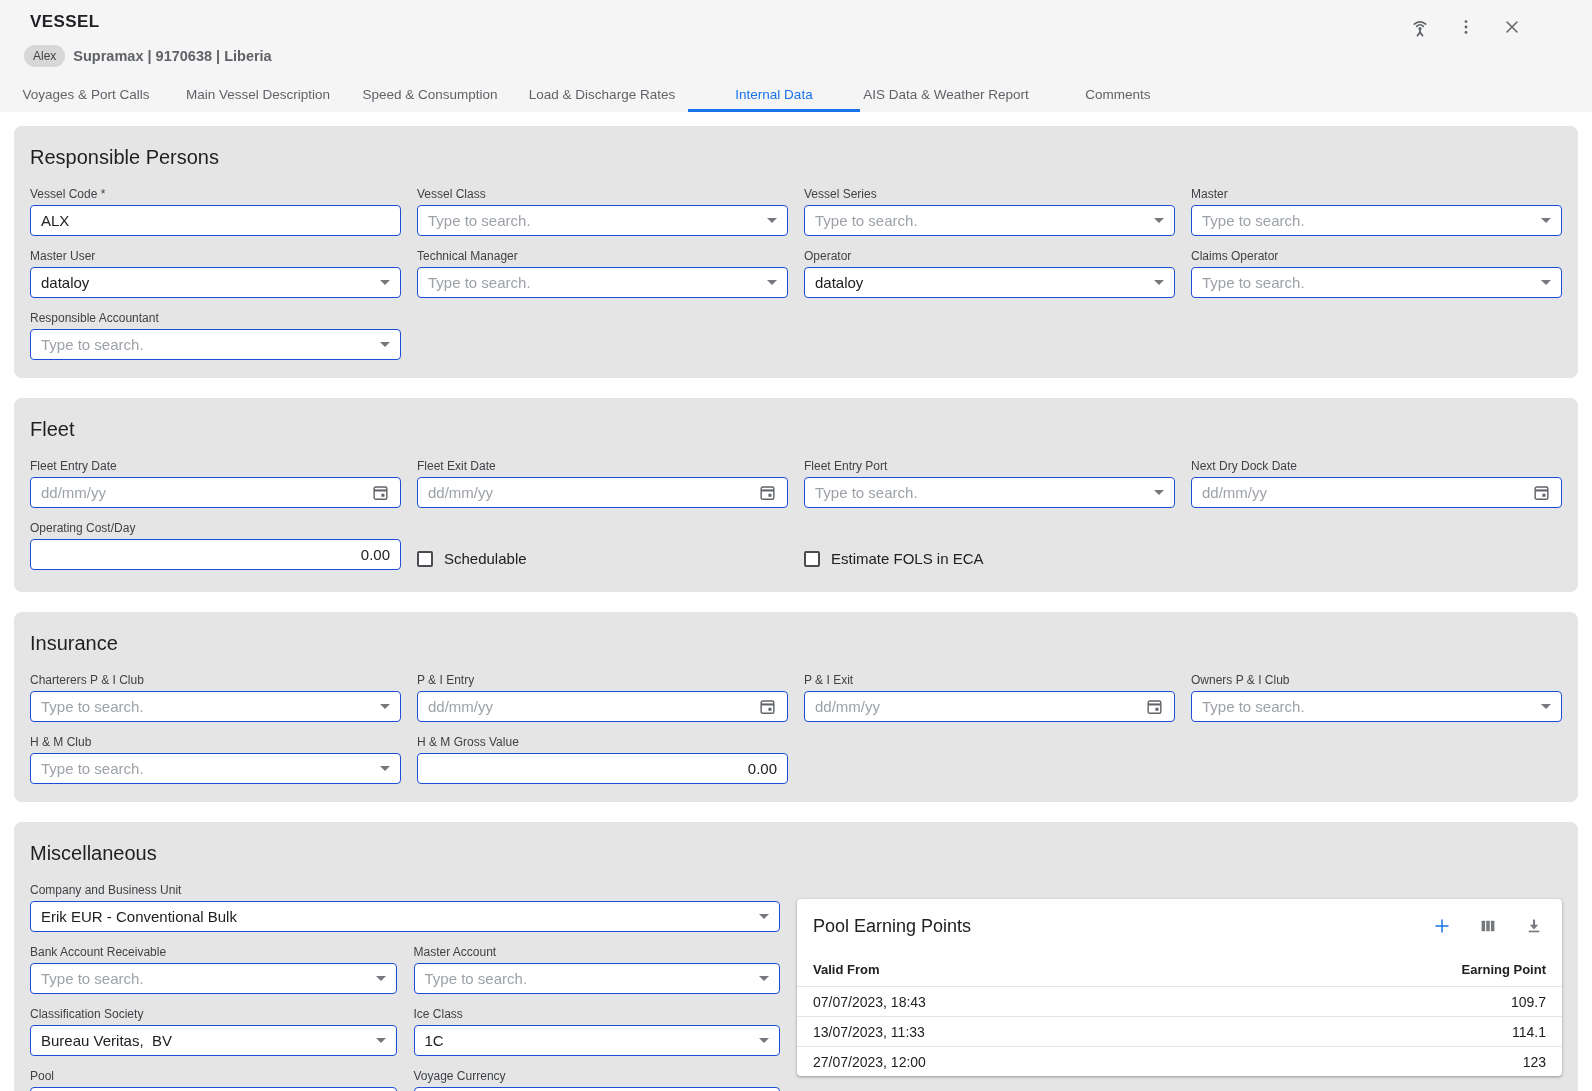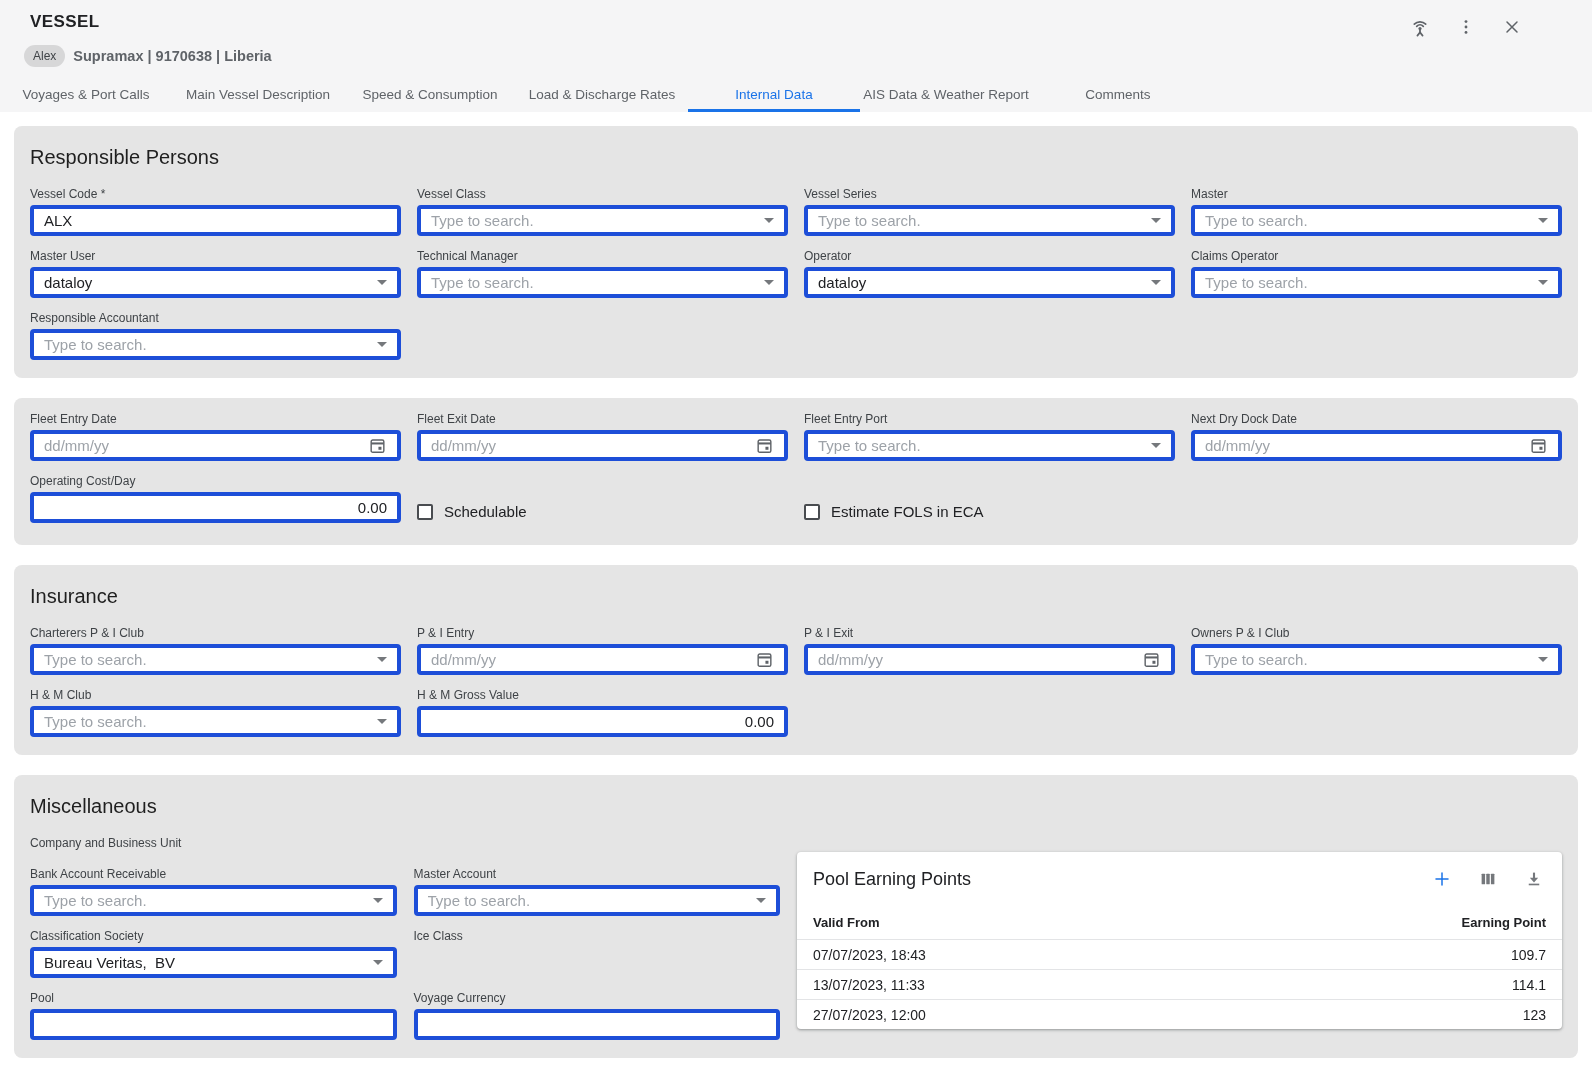--- a/index.html
+++ b/index.html
@@ -27,21 +27,21 @@
   
   .content { padding: 14px; background:#fff; }
   .card { background:#e5e5e5; border-radius:8px; padding: 14px 16px 18px 16px; margin-bottom: 20px; }
   .card h2 { font-size:20px; font-weight:400; color:#1f1f1f; margin: 6px 0 18px 0; }
   .grid4 { display:grid; grid-template-columns: repeat(4, 1fr); column-gap:16px; row-gap:13px; }
   .grid2 { display:grid; grid-template-columns: repeat(2, 1fr); column-gap:17px; row-gap:13px; }
   .span2 { grid-column: span 2; }
   
   .field label { display:block; font-size:12px; color:#3f4347; margin-bottom:4px; }
   .control { position:relative; display:flex; align-items:center; height:31px; background:#fff;
-             border:4px solid #1d4ed8; border-radius:4px; padding:0 10px; }
+             border:1px solid #1d4ed8; border-radius:4px; padding:0 10px; }
   .control input { flex:1; min-width:0; border:none; outline:none; background:transparent;
                    font-family:inherit; font-size:15px; color:#202124; padding:0; }
   .control input::placeholder { color:#9da2a8; }
   .control input.num { text-align:right; }
   .caret { width:0; height:0; border-left:5px solid transparent; border-right:5px solid transparent;
            border-top:5px solid #75787c; margin-left:8px; flex:none; }
   .cal { flex:none; margin-left:8px; display:flex; cursor:pointer; }
   
   .checkbox-field { display:flex; align-items:center; gap:11px; margin-top:22px; height:31px; }
   .checkbox { width:16px; height:16px; border:2px solid #494c50; border-radius:2px; background:#fff; cursor:pointer; flex:none; }
@@ -172,20 +172,21 @@
           <label>Responsible Accountant</label>
           <div class="control">
             <input placeholder="Type to search." style="">
             <span class="caret"></span>
           </div>
         </div>
       </div>
     </section>
 
     <section class="card">
+      <h2>Fleet</h2>
       <div class="grid4">
         <div class="field">
           <label>Fleet Entry Date</label>
           <div class="control">
             <input placeholder="dd/mm/yy" style="">
             <span class="cal">
               <svg width="19" height="19" viewBox="0 0 24 24" fill="none" stroke="#5f6368" stroke-width="1.8">
                 <rect x="4" y="5" width="16" height="15.5" rx="2"></rect>
                   <path d="M4 9.4h16" stroke-width="2.6"></path>
                   <rect x="13.2" y="13.6" width="3.8" height="3.8" fill="#5f6368" stroke="none"></rect>
@@ -306,20 +307,24 @@
           <div></div>
       </div>
     </section>
 
     <section class="card">
       <h2>Miscellaneous</h2>
       <div class="misc-body">
         <div class="misc-left grid2">
           <div class="field span2">
             <label>Company and Business Unit</label>
+            <div class="control">
+              <input value="Erik EUR - Conventional Bulk" style="">
+              <span class="caret"></span>
+            </div>
           </div>
 
           <div class="field">
             <label>Bank Account Receivable</label>
             <div class="control">
               <input placeholder="Type to search." style="">
               <span class="caret"></span>
             </div>
           </div>
           <div class="field">
@@ -332,20 +337,24 @@
 
           <div class="field">
             <label>Classification Society</label>
             <div class="control">
               <input value="Bureau Veritas,  BV" style="">
               <span class="caret"></span>
             </div>
           </div>
           <div class="field">
             <label>Ice Class</label>
+            <div class="control">
+              <input value="1C" style="">
+              <span class="caret"></span>
+            </div>
           </div>
 
           <div class="field">
             <label>Pool</label>
             <div class="control">
               
               
             </div>
           </div>
           <div class="field">

